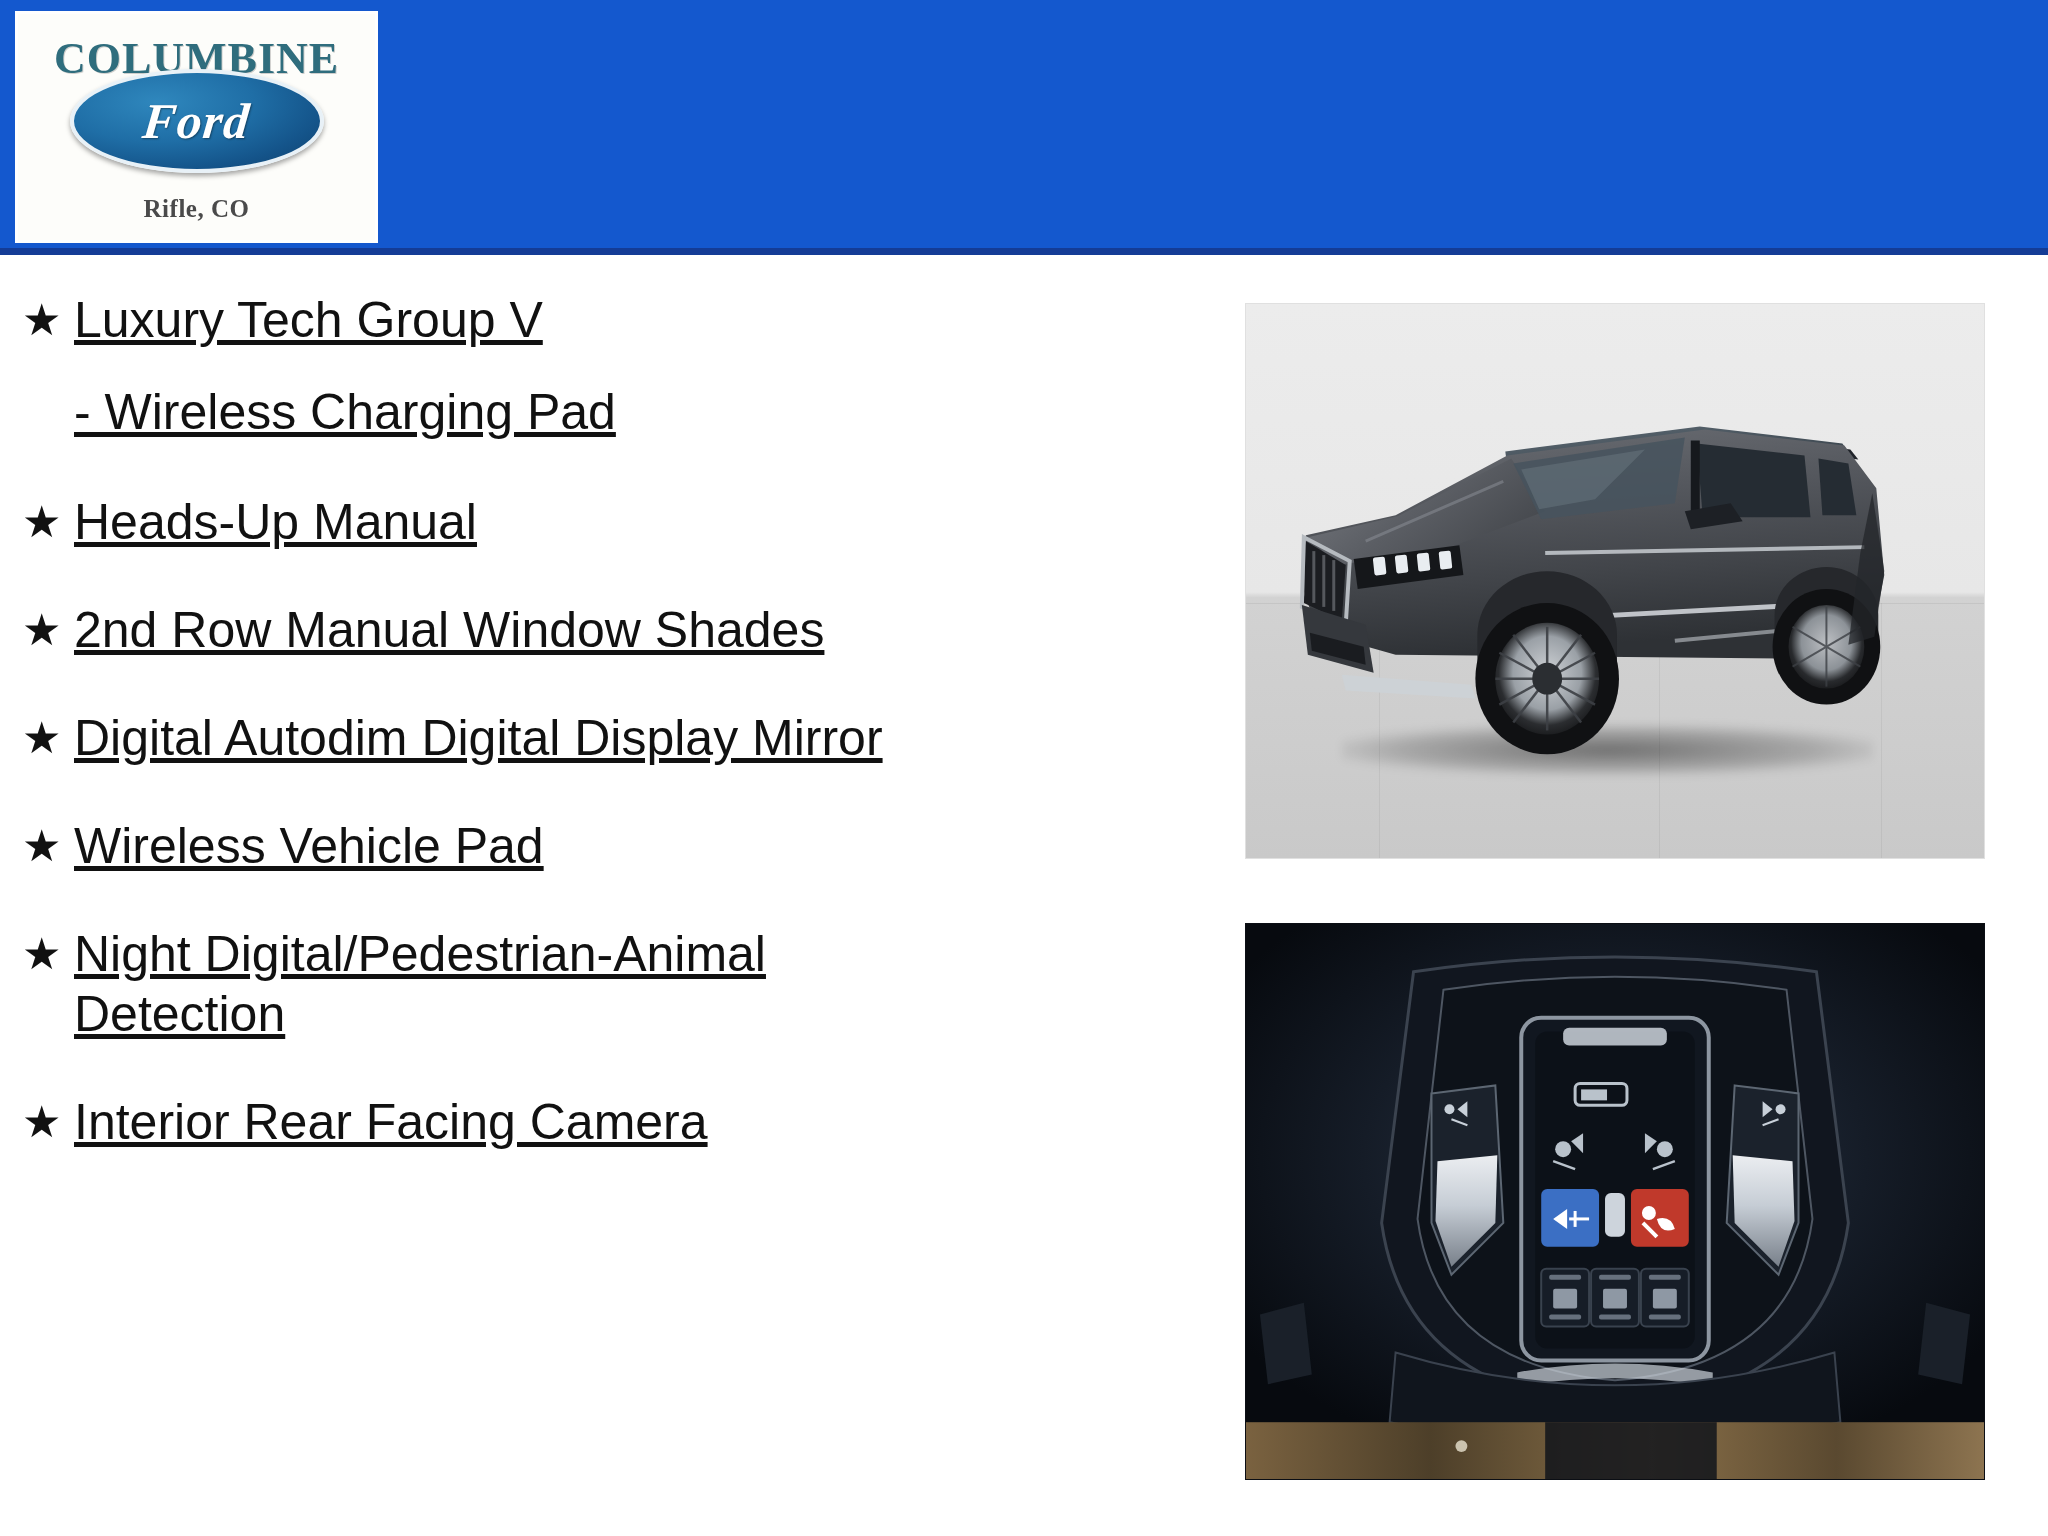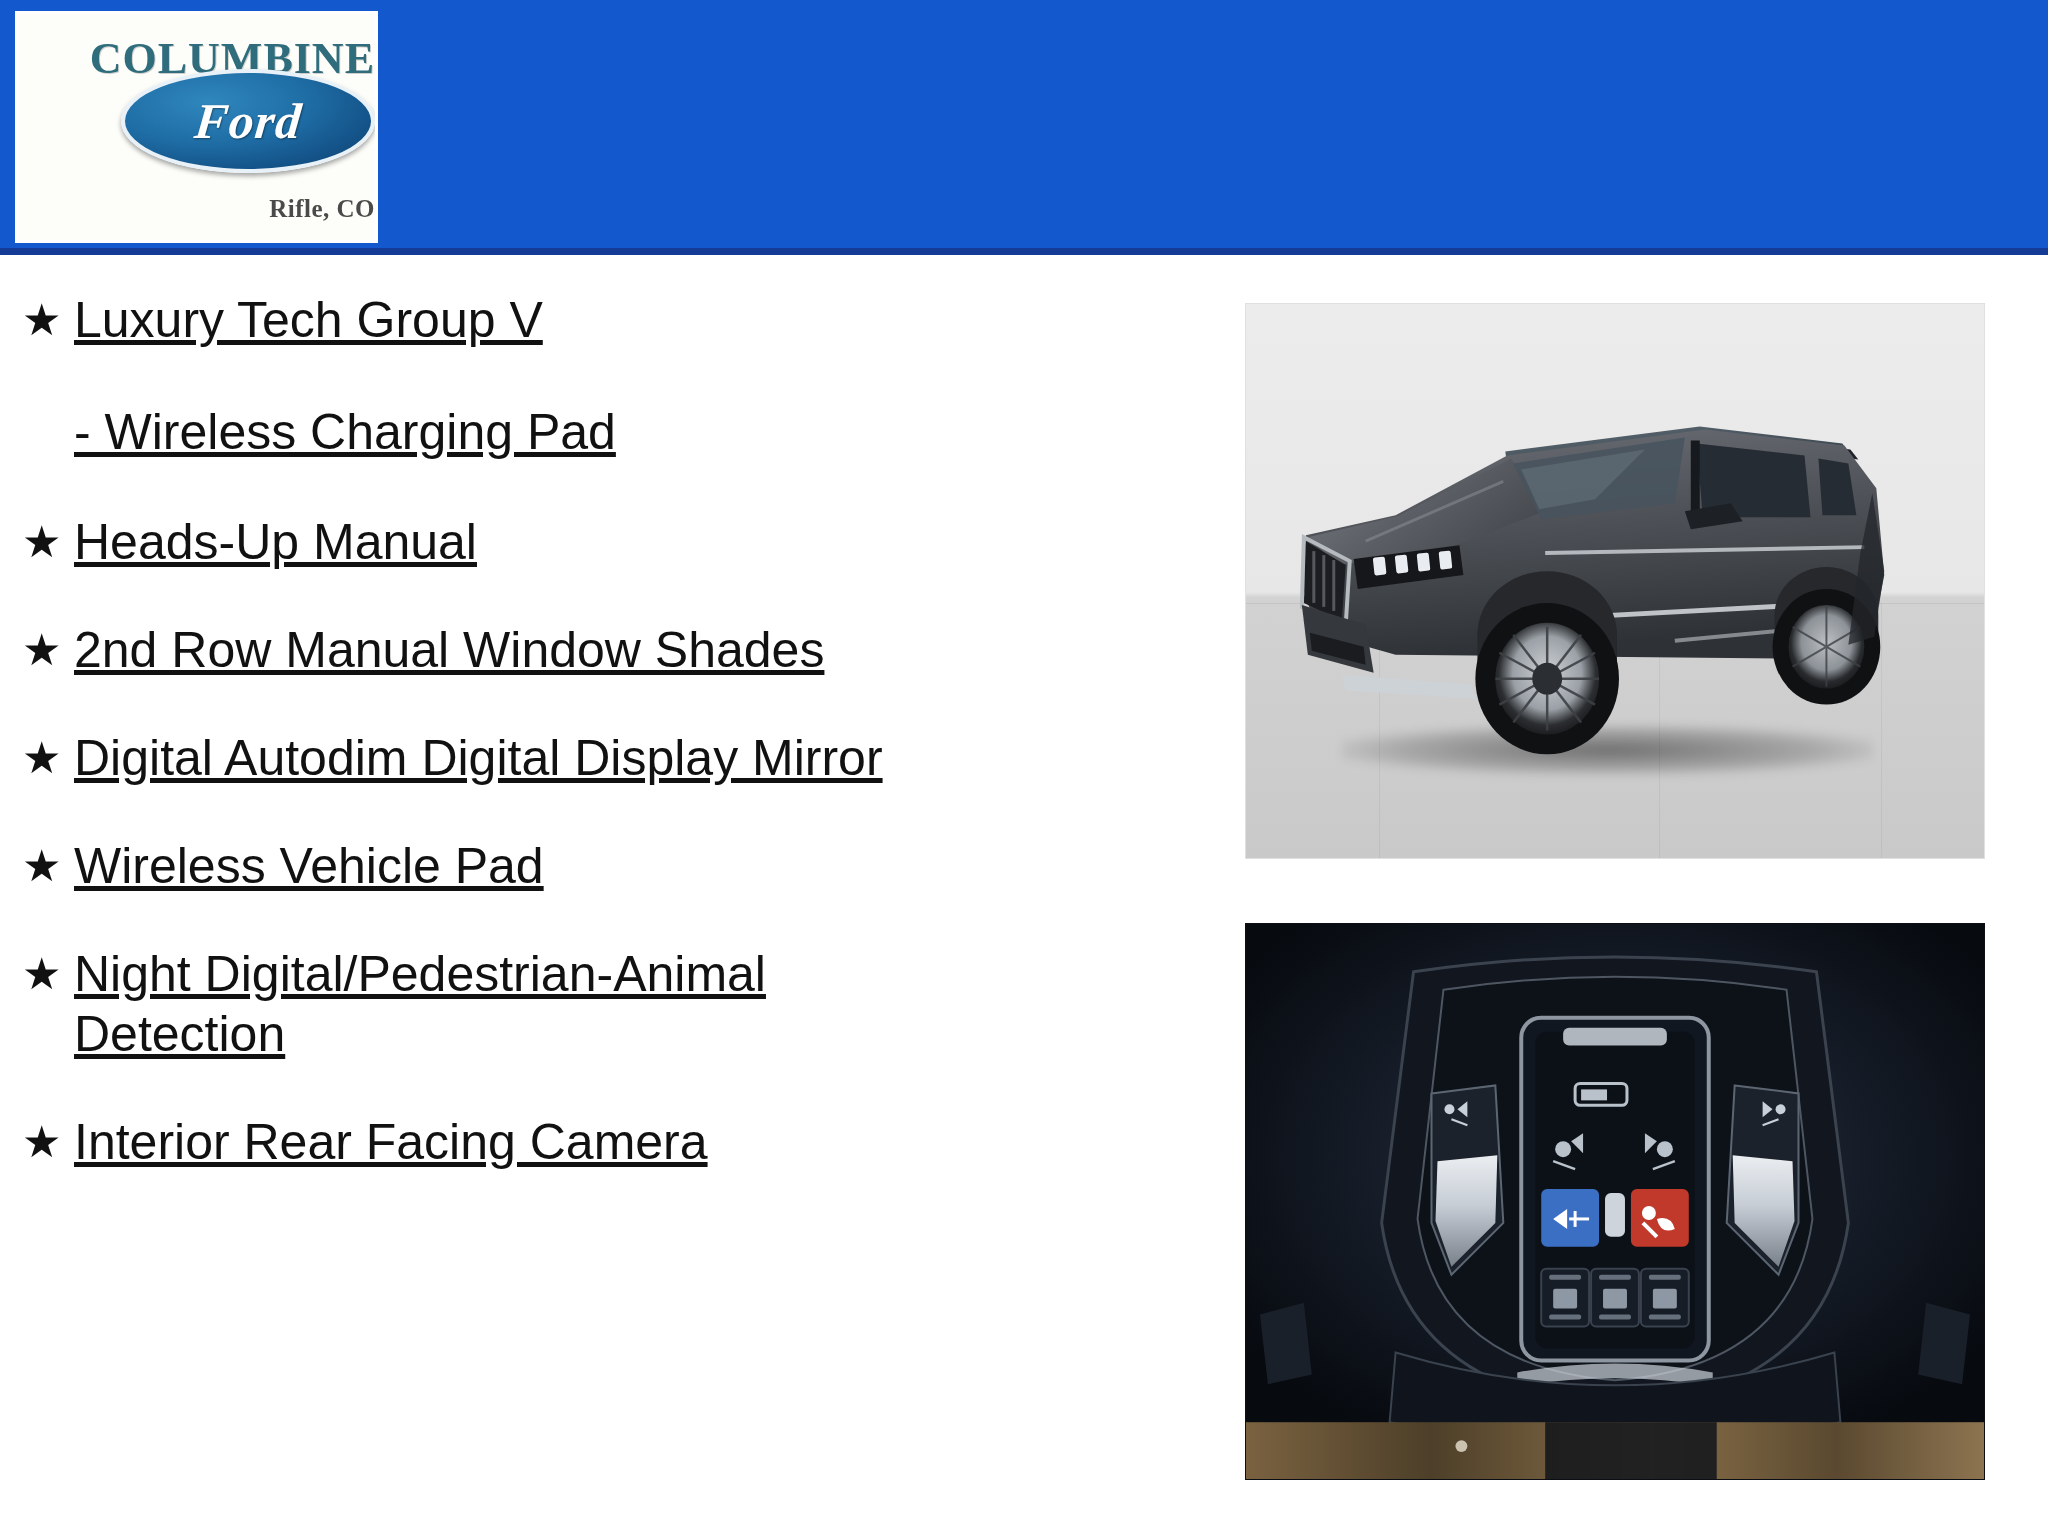--- a/index.html
+++ b/index.html
@@ -30,21 +30,21 @@
     position: absolute;
     left: 15px;
     top: 11px;
     width: 363px;
     height: 232px;
     background: #fdfdfa;
     border: 3px solid #ffffff;
     box-sizing: border-box;
     display: flex;
     flex-direction: column;
-    align-items: flex-end;
+    align-items: center;
     justify-content: center;
     overflow: hidden;
   }
   .logo-word {
     font-family: "Liberation Serif", serif;
     font-size: 44px;
     font-weight: 700;
     letter-spacing: 1px;
     color: #2f6d7d;
     line-height: 1;
@@ -192,21 +192,21 @@
 
 </div>
 
 <div class="bullets">
 
   <div class="bullet-row" style="margin-top:0;">
     <span class="bullet-star">★</span>
     <span class="bullet-text">Luxury Tech Group V</span>
   </div>
 
-  <div class="bullet-row sub" style="margin-top:52px;">
+  <div class="bullet-row sub" style="margin-top:32px;">
     <span class="bullet-text">- Wireless Charging Pad</span>
   </div>
 
   <div class="bullet-row" style="margin-top:50px;">
     <span class="bullet-star">★</span>
     <span class="bullet-text">Heads-Up Manual</span>
   </div>
 
   <div class="bullet-row" style="margin-top:48px;">
     <span class="bullet-star">★</span>

